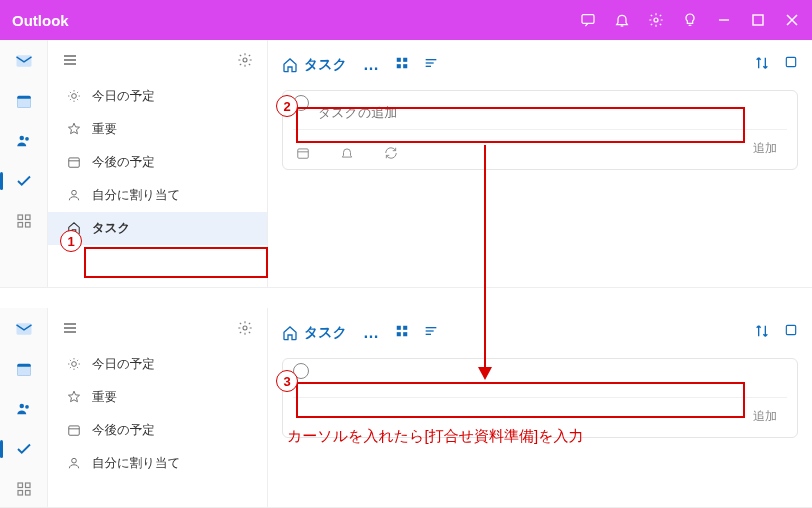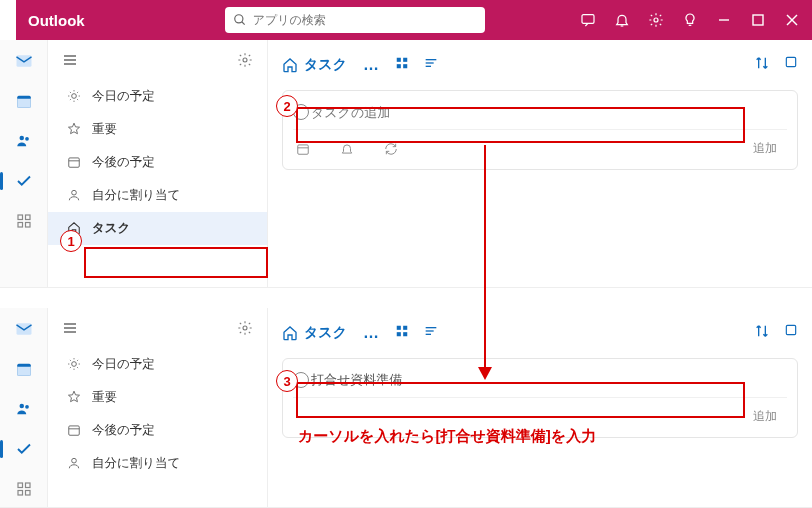--- a/index.html
+++ b/index.html
@@ -1,20 +1,20 @@
 <!DOCTYPE html>
 <html><head>
 <meta charset="utf-8">
 <style>
 * { box-sizing: border-box; margin: 0; padding: 0; font-family: "Segoe UI", "Meiryo", sans-serif; }
 body { background: #fff; width: 812px; height: 508px; overflow: hidden; position: relative; }
 
 .titlebar {
-  height: 40px; background: #be185d; color: #fff; display: flex; align-items: center;
-  padding: 0 12px; gap: 10px; margin-left: 16px;
+  height: 40px; background: #d946ef; color: #fff; display: flex; align-items: center;
+  padding: 0 12px; gap: 10px;
 }
 .titlebar .brand { font-weight: 600; font-size: 15px; margin-right: 130px; }
 .search-wrap {
   background: #fff; border-radius: 4px; width: 260px; height: 26px;
   display: flex; align-items: center; padding: 0 8px; gap: 6px;
 }
 .search-wrap svg { flex: 0 0 14px; }
 .search-wrap input {
   border: none; outline: none; width: 100%; font-size: 12px; color: #333;
 }
@@ -56,28 +56,28 @@
 .main-header .home { display: flex; align-items: center; gap: 6px; font-weight: 600; font-size: 14px; cursor: pointer; }
 .main-header .dots { font-weight: 700; cursor: pointer; }
 .main-header .view-ic { display: flex; gap: 14px; align-items: center; }
 .main-header .right { margin-left: auto; display: flex; gap: 14px; }
 
 .task-card {
   margin-top: 10px; border: 1px solid #e5e5e5; border-radius: 6px; background: #fff;
   padding: 4px 10px 4px 10px;
 }
 .task-input-row {
-  display: flex; align-items: center; height: 34px; gap: 2px;
+  display: flex; height: 34px; gap: 9px;
 }
 .task-input-row .circ { width: 16px; height: 16px; border: 1.5px solid #888; border-radius: 50%; flex-shrink: 0; cursor: pointer; }
 .task-input-row input {
   flex: 1; border: none; outline: none; font-size: 13px; color: #555;
 }
 .task-under {
-  display: flex; align-items: center; gap: 28px; padding: 6px 0 4px 2px; border-top: 1px solid #f0f0f0;
+  display: flex; align-items: flex-end; gap: 28px; padding: 6px 0 4px 2px; border-top: 1px solid #f0f0f0;
 }
 .task-under .uic { width: 16px; height: 16px; display: flex; align-items: center; justify-content: center; color: #777; cursor: pointer; }
 .task-under .add-btn {
   margin-left: auto; font-size: 12px; color: #888; padding: 4px 10px; cursor: pointer;
 }
 
 .redbox { position: absolute; border: 2px solid #d90000; pointer-events: none; z-index: 50; }
 .badge {
   position: absolute; width: 22px; height: 22px; border: 1.5px solid #d90000; border-radius: 50%;
   display: flex; align-items: center; justify-content: center; color: #d90000; font-size: 13px; font-weight: 600;
@@ -86,27 +86,20 @@
 .arrow-svg { position: absolute; z-index: 40; pointer-events: none; }
 .instr {
   position: absolute; color: #d90000; font-size: 15px; font-weight: 500; z-index: 55; pointer-events: none;
 }
 </style>
 </head>
 <body>
 
 <div class="titlebar">
   <span class="brand">Outlook</span>
-  <div class="search-wrap">
-    <svg width="14" height="14" viewBox="0 0 24 24" fill="none" stroke="#666" stroke-width="2">
-        <circle cx="10" cy="10" r="7"></circle>
-        <line x1="20" y1="20" x2="15" y2="15"></line>
-      </svg>
-    <input placeholder="アプリの検索" style="">
-  </div>
   <div class="spacer"></div>
   <div class="title-icons">
     <span class="ti">
         <svg width="16" height="16" viewBox="0 0 24 24" fill="none" stroke="#fff" stroke-width="1.8">
           <rect x="3" y="4" width="18" height="13" rx="2"></rect>
           <path d="M8 21l4-4"></path>
         </svg>
       </span>
     <span class="ti">
         <svg width="16" height="16" viewBox="0 0 24 24" fill="none" stroke="#fff" stroke-width="1.8">
@@ -412,21 +405,20 @@
             </svg></span>
         <span><svg width="14" height="14" viewBox="0 0 24 24" fill="none" stroke="#0f6cbd" stroke-width="2">
               <rect x="4" y="4" width="16" height="16" rx="2"></rect>
             </svg></span>
       </div>
     </div>
 
     <div class="task-card">
       <div class="task-input-row">
         <span class="circ"></span>
-        <input value="打合せ資料準備" style="">
       </div>
       <div class="task-under">
         <span class="add-btn">追加</span>
       </div>
     </div>
   </div>
 </div>
 
 <div class="badge" style="left:60px; top:230px;">1</div>
 <div class="redbox" style="left:84px; top:247px; width:184px; height:31px;"></div>
@@ -435,13 +427,13 @@
 <div class="redbox" style="left:296px; top:107px; width:449px; height:36px;"></div>
 
 <div class="badge" style="left:276px; top:370px;">3</div>
 <div class="redbox" style="left:296px; top:382px; width:449px; height:36px;"></div>
 
 <svg class="arrow-svg" style="left:475px; top:145px;" width="20" height="238">
   <line x1="10" y1="0" x2="10" y2="225" stroke="#d90000" stroke-width="2"></line>
   <polygon points="10,235 3,222 17,222" fill="#d90000"></polygon>
 </svg>
 
-<div class="instr" style="left:298px; top:427px;font-weight:bold;">カーソルを入れたら[打合せ資料準備]を入力</div>
+<div class="instr" style="left:287px; top:427px;">カーソルを入れたら[打合せ資料準備]を入力</div>
 
 </body></html>

